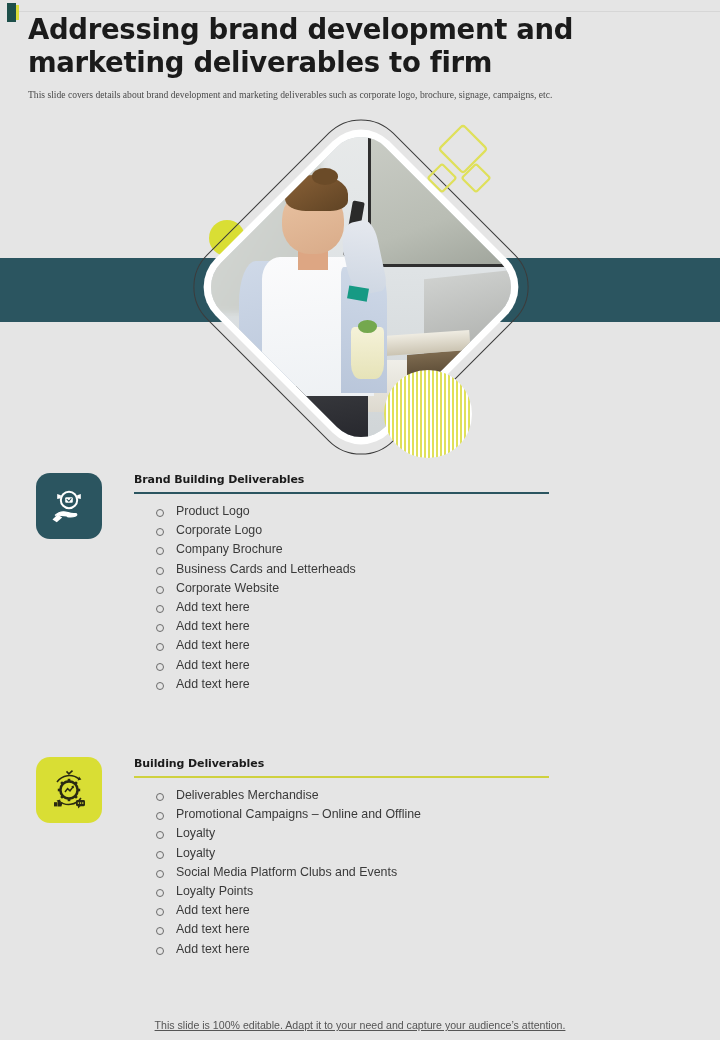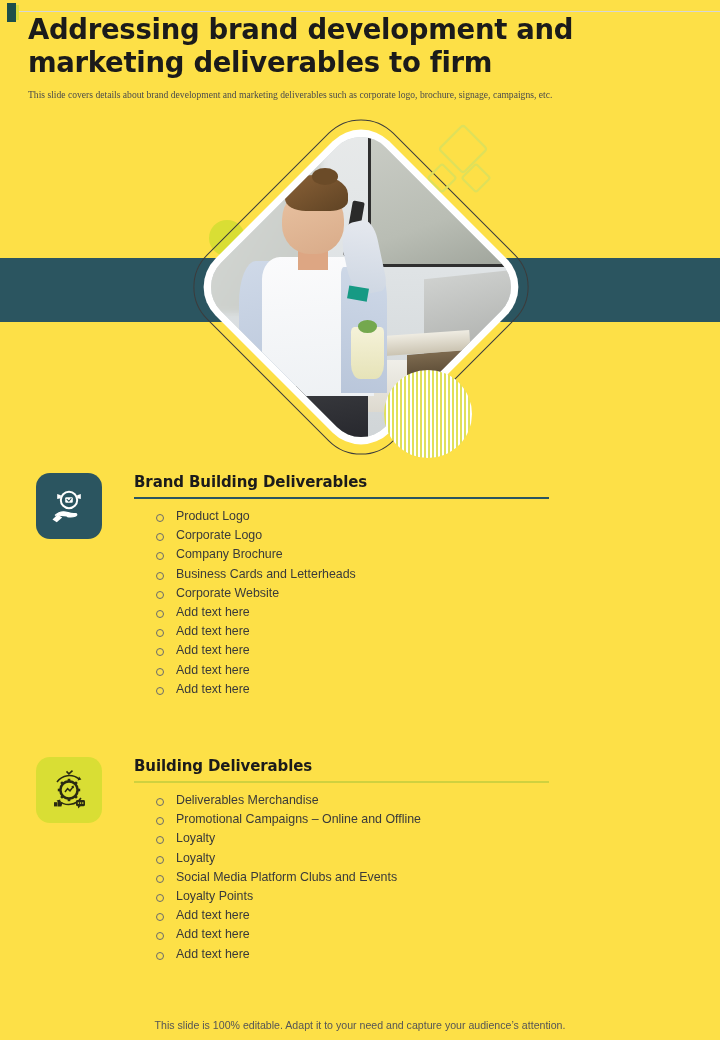--- a/index.html
+++ b/index.html
@@ -9,21 +9,21 @@
     height: 1040px;
     background: #ffffff;
     font-family: "Liberation Sans", sans-serif;
     overflow: hidden;
   }
 
   .slide {
     position: relative;
     width: 720px;
     height: 1040px;
-    background: #fde047;
+    background: #e5e5e5;
     overflow: hidden;
   }
 
   
   .corner-marker {
     position: absolute;
     left: 7px;
     top: 3px;
     width: 9px;
     height: 19px;
@@ -322,21 +322,21 @@
   .sec-icon.teal { background: #2b5560; }
   .sec-icon.yellow { background: #d9de34; }
 
   .sec-body {
     position: absolute;
     left: 98px;
     top: 0;
     width: 460px;
   }
   .sec-heading {
-    font-size: 15px;
+    font-size: 11px;
     font-weight: bold;
     color: #1b1b1b;
     letter-spacing: -0.1px;
     font-family: "DejaVu Sans", sans-serif;
     padding-bottom: 6px;
   }
   .sec-rule {
     width: 415px;
     height: 2px;
     margin-bottom: 8px;
@@ -372,20 +372,21 @@
   .footer {
     position: absolute;
     left: 0;
     top: 1019px;
     width: 720px;
     text-align: center;
     font-size: 10.6px;
     color: #555555;
     font-family: "Liberation Sans", sans-serif;
     z-index: 20;
+    text-decoration: underline;
   }
 </style>
 </head>
 <body>
 
 <div class="slide">
 
   <div class="corner-marker-yellow"></div>
   <div class="corner-marker"></div>
   <div class="top-rule"></div>

